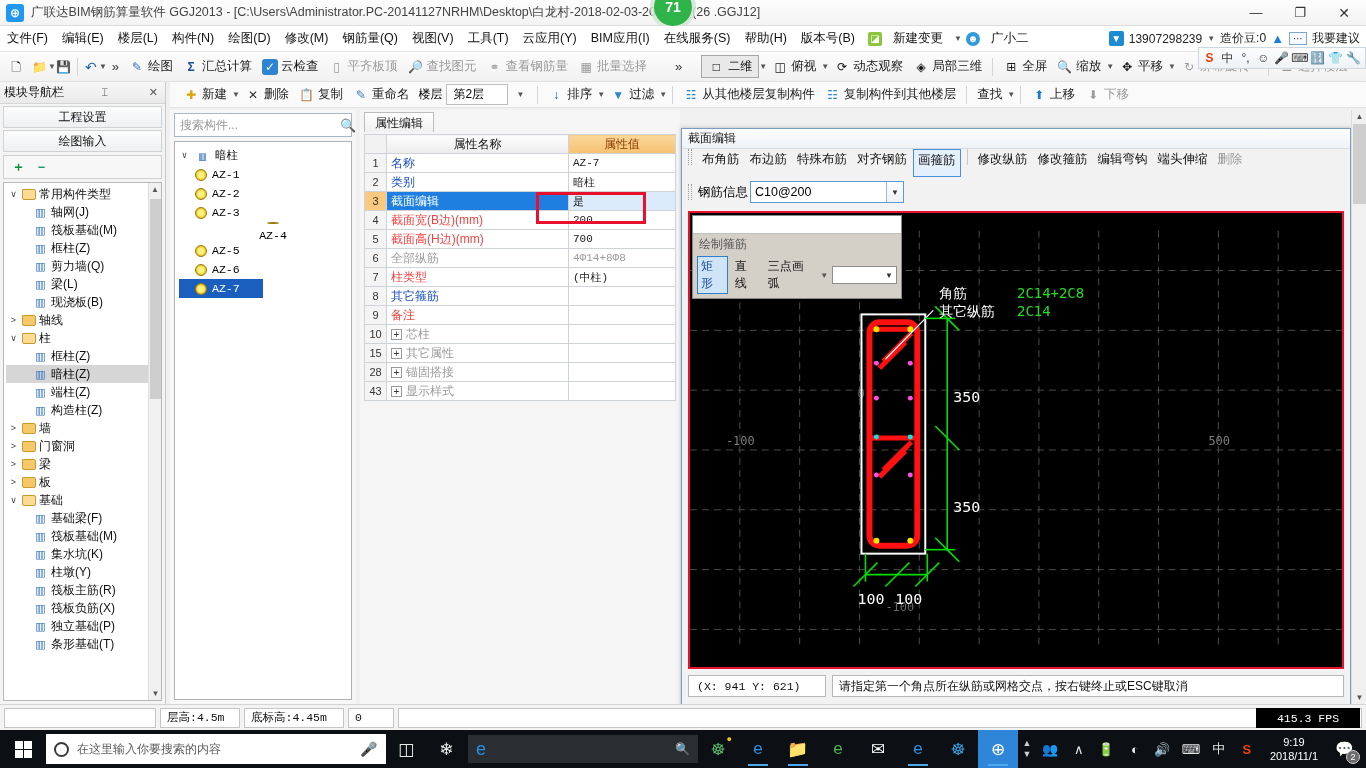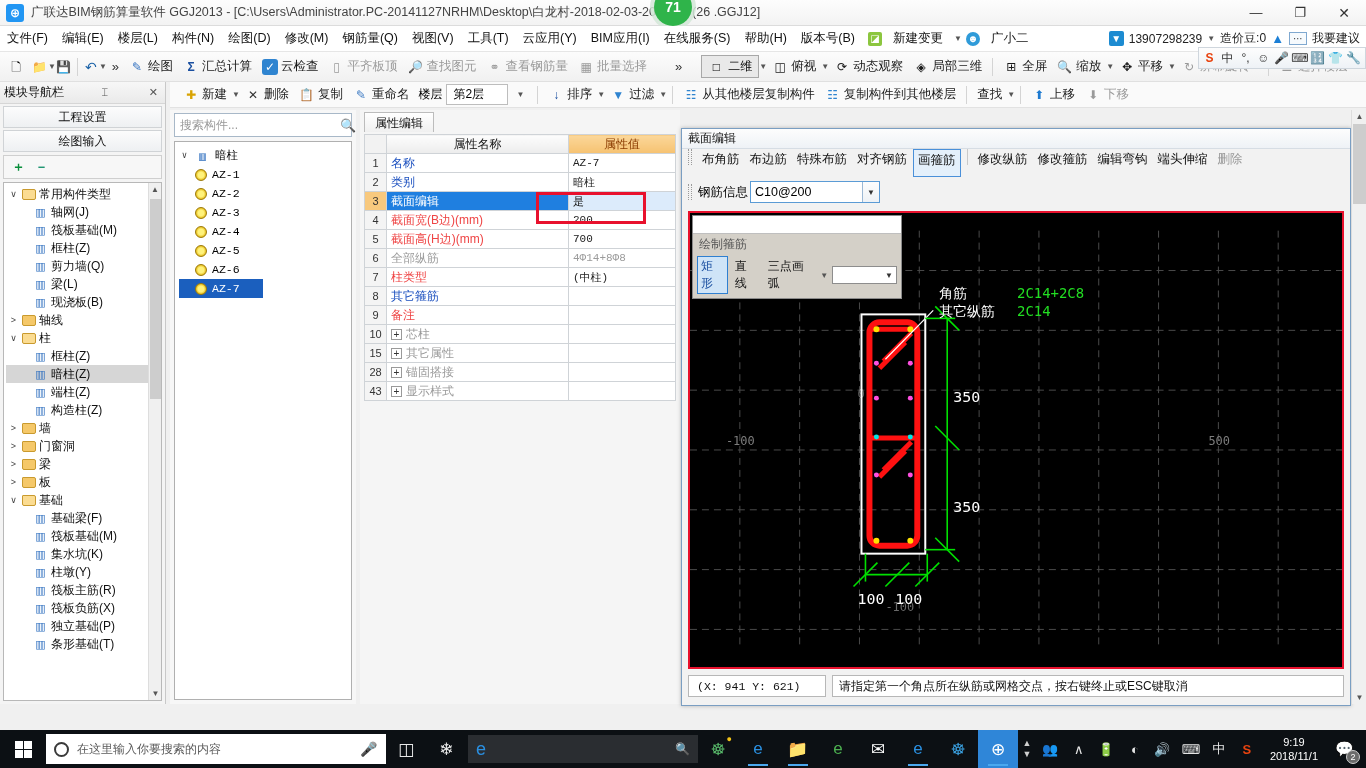--- a/index.html
+++ b/index.html
@@ -247,21 +247,21 @@
   }
   .grip { width:4px; height:16px; border-left:1px dotted #9a9a9a; border-right:1px dotted #9a9a9a; margin-right:4px; }
   .sec-tb-item { padding:2px 4px; color:#111; }
   .sec-tb-item.active { border:1px solid #4a90d9; background:#e4f0fb; }
   .sec-tb-item.dim { color:#999; }
   .vsep { width:1px; height:16px; background:#c9c9c9; margin:0 4px; }
   .rebar-row {
     height:30px; display:flex; align-items:center; gap:2px; padding-left:6px; font-size:12.5px;
   }
   .combo {
-    border:1px solid #5b9bd5; background:#fff; height:22px; width:130px;
+    border:1px solid #5b9bd5; background:#fff; height:22px; width:154px;
     display:flex; align-items:center; font-size:12.5px; padding-left:4px;
   }
   .combo .arrow {
     margin-left:auto; width:17px; height:20px; border-left:1px solid #9cb8d4;
     display:flex; align-items:center; justify-content:center; font-size:8px; color:#333;
     background:linear-gradient(#fdfdfd,#eef2f6);
   }
   .canvas-outer {
     margin:4px 6px 0 6px; border:2px solid #e8112d; background:#000;
     flex:1; position:relative; overflow:hidden;
@@ -748,21 +748,21 @@
             <span>AZ-1</span>
           </div>
           <div class="az-node" style="padding-left: 16px;">
             <span class="gear"></span>
             <span>AZ-2</span>
           </div>
           <div class="az-node" style="padding-left: 16px;">
             <span class="gear"></span>
             <span>AZ-3</span>
           </div>
-          <div class="az-node" style="padding-left: 16px;">
+          <div class="az-node" style="padding-left: 16px; flex-direction: column;">
             <span class="gear"></span>
             <span>AZ-4</span>
           </div>
           <div class="az-node" style="padding-left: 16px;">
             <span class="gear"></span>
             <span>AZ-5</span>
           </div>
           <div class="az-node" style="padding-left: 16px;">
             <span class="gear"></span>
             <span>AZ-6</span>
@@ -997,20 +997,28 @@
       <div class="prompt-box">请指定第一个角点所在纵筋或网格交点，按右键终止或ESC键取消</div>
     </div>
   </div>
 
   <div class="main-scroll">
     <div class="sb-arrow" style="width:15px;">▲</div>
     <div class="sb-thumb" style="top:14px;height:80px;width:13px;"></div>
     <div class="sb-arrow" style="width:15px;position:absolute;bottom:0;">▼</div>
   </div>
 
+  <div class="statusbar">
+    <div class="sb-cell" style="width:152px;"></div>
+    <div class="sb-cell" style="width:80px;">层高:4.5m</div>
+    <div class="sb-cell" style="width:100px;">底标高:4.45m</div>
+    <div class="sb-cell" style="width:46px;">0</div>
+    <div class="sb-cell sb-fill" style="margin-right:4px;"></div>
+    <div style="position:absolute; right:6px; top:3px; width:104px; height:20px; background:#000; color:#fff; font-family:'Liberation Mono',monospace; font-size:11.5px; display:flex; align-items:center; justify-content:center;">415.3 FPS</div>
+  </div>
 
   <div class="taskbar">
     <div class="start">
       <div class="win-logo">
           <i></i>
           <i></i>
           <i></i>
           <i></i>
         </div>
     </div>

